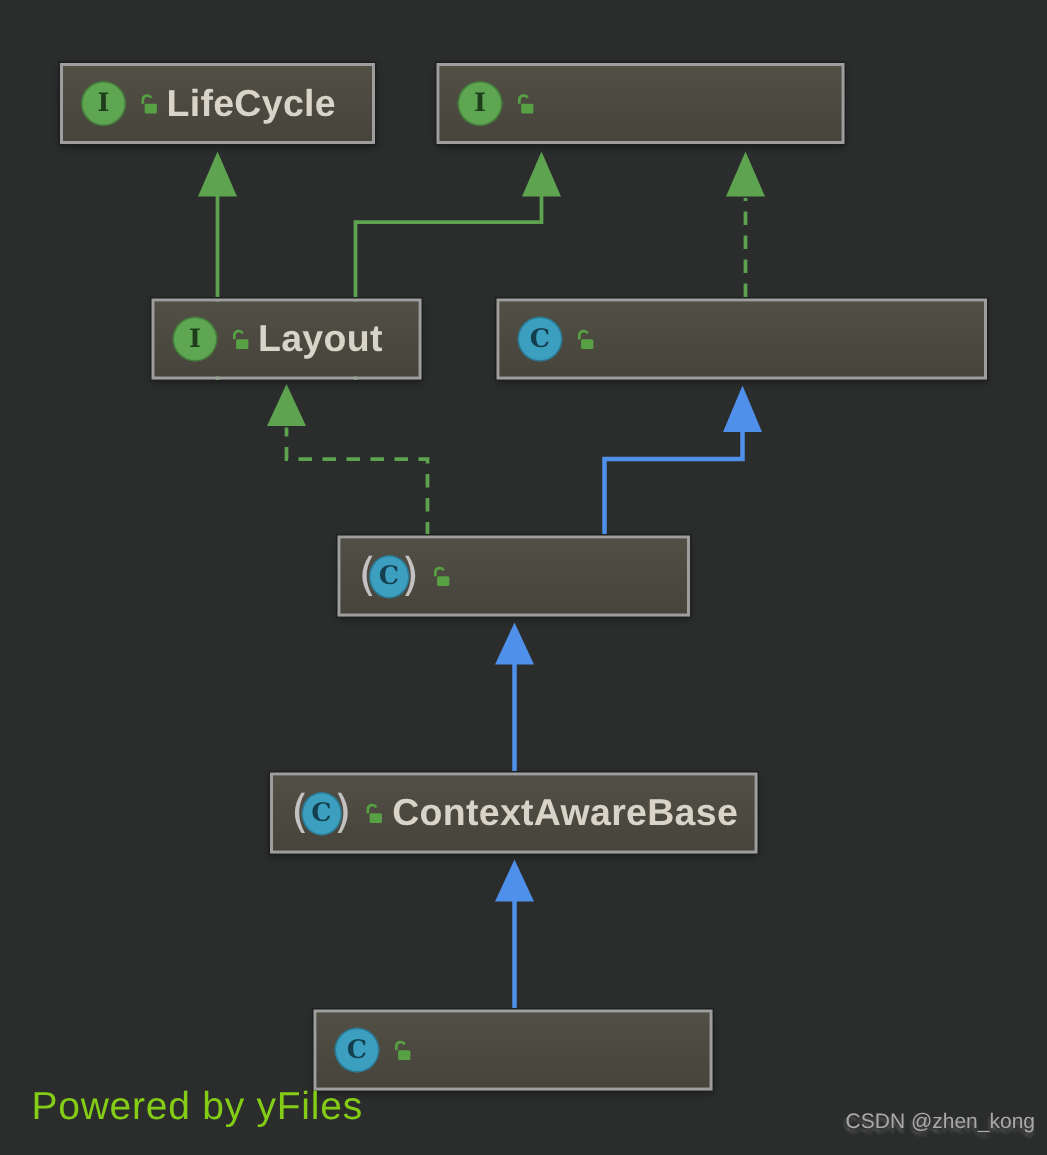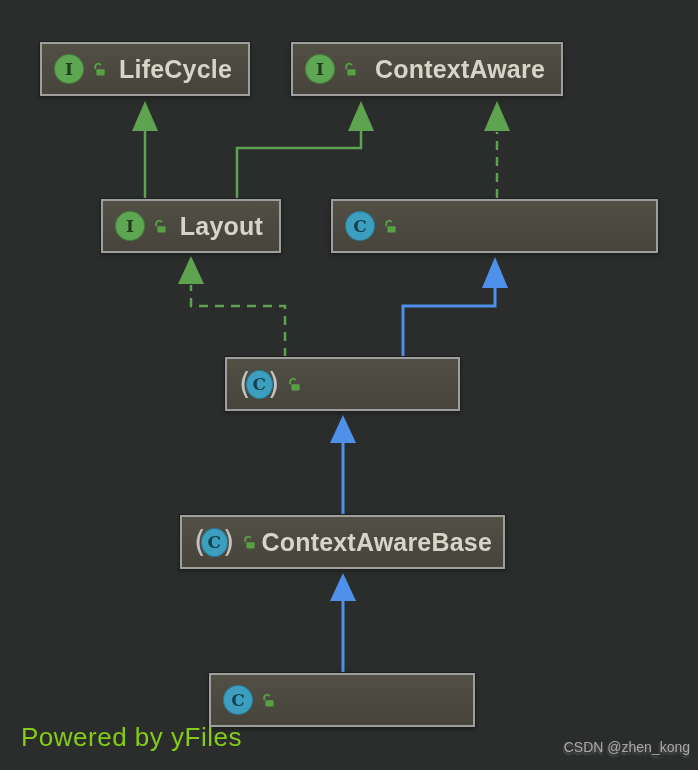--- a/index.html
+++ b/index.html
@@ -25,21 +25,21 @@
   .node{
     position:absolute;height:54px;
     background:linear-gradient(180deg,#524f45 0%,#46443b 100%);
     border:2px solid var(--node-border);
     box-shadow:0 0 0 1px #1e1f1f,0 2px 5px rgba(0,0,0,.4);
     display:flex;align-items:center;
     padding:0 10px 0 12px;
     cursor:default;
   }
   .node .label{
-    flex:1;text-align:right;
+    flex:1;text-align:left;
     color:var(--node-text);
     font-size:25px;font-weight:600;
     letter-spacing:.2px;
     white-space:nowrap;overflow:hidden;
     padding-right:6px;
   }
   .typeicon{
     width:30px;height:30px;border-radius:50%;
     display:flex;align-items:center;justify-content:center;
     flex:0 0 auto;
@@ -129,21 +129,20 @@
   </div>
 
   <div class="node" style="left:291px;top:42px;width:272px;">
     <span class="typeicon iface">
         <span class="letter">I</span>
       </span>
     <svg class="lockicon" width="15" height="15" viewBox="0 0 15 15">
         <path d="M3.2 7.2 V4.6 A3 3 0 0 1 8.8 3.2" fill="none" stroke="var(--lock-icon)" stroke-width="1.8"></path>
         <rect x="4.4" y="7.2" width="8.2" height="6.4" rx="1" fill="var(--lock-icon)"></rect>
       </svg>
-    <span class="label">ContextAware</span>
   </div>
 
   <div class="node" style="left:101px;top:199px;width:180px;">
     <span class="typeicon iface">
         <span class="letter">I</span>
       </span>
     <svg class="lockicon" width="15" height="15" viewBox="0 0 15 15">
         <path d="M3.2 7.2 V4.6 A3 3 0 0 1 8.8 3.2" fill="none" stroke="var(--lock-icon)" stroke-width="1.8"></path>
         <rect x="4.4" y="7.2" width="8.2" height="6.4" rx="1" fill="var(--lock-icon)"></rect>
       </svg>

